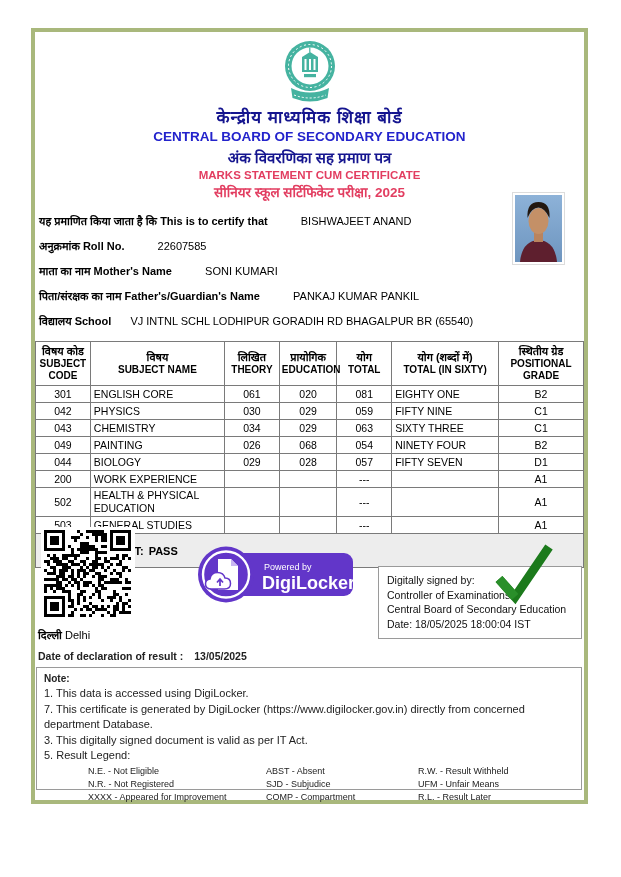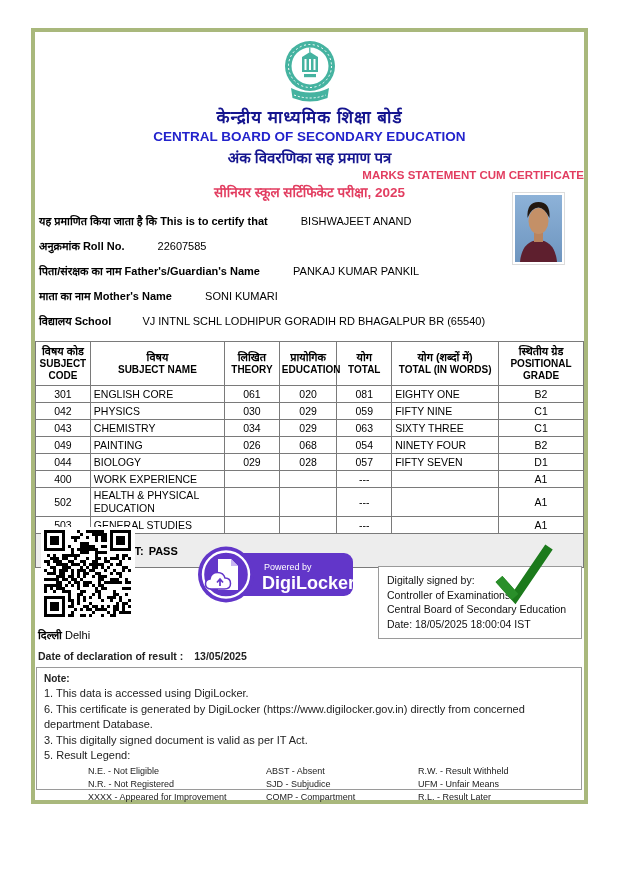--- a/index.html
+++ b/index.html
@@ -7,30 +7,30 @@
   .page { position:relative; width:621px; height:877px; background:#fff; overflow:hidden; }
   .frame { position:absolute; left:31px; top:28px; width:557px; height:776px;
            border:4px solid #a9b87c; background:#fff; }
 
   
   .hdr { text-align:center; padding-top:7px; }
   .hdr .logo { display:block; margin:0 auto 2px auto; }
   .t-board-hi { font-size:17px; font-weight:bold; color:#15158f; letter-spacing:1px; }
   .t-board-en { font-size:13.5px; font-weight:bold; color:#2323cc; margin-top:1px; }
   .t-doc-hi   { font-size:15px; font-weight:bold; color:#15158f; margin-top:3px; }
-  .t-doc-en   { font-size:11.5px; font-weight:bold; color:#e23d60; margin-top:2px;text-align:right; }
+  .t-doc-en   { font-size:11.5px; font-weight:bold; color:#e23d60; margin-top:2px; }
   .t-exam-hi  { font-size:13.5px; font-weight:bold; color:#e23d60; margin-top:2px; }
   .t-exam-en  { font-size:11.5px; font-weight:bold; color:#2a2ab8; margin-top:3px; }
 
   
   .cand { margin:12px 4px 0 4px; font-size:11px; color:#000; }
   .cand .row { margin-bottom:10px; white-space:nowrap; }
   .cand .lbl { font-weight:bold; }
   .cand .val { margin-left:30px; font-weight:normal; }
-  .cand .val.tight { margin-left:28px; }
+  .cand .val.tight { margin-left:16px; }
 
   
   .photo { position:absolute; left:477px; top:160px; width:53px; height:73px;
            background:#fff; border:1px solid #dcdcdc; padding:2px; }
   .photo svg { display:block; }
 
   
   table.marks { width:100%; border-collapse:collapse; margin-top:13px; table-layout:fixed; }
   table.marks th, table.marks td { border:1px solid #7a7a7a; padding:1px 3px; }
   table.marks th { font-weight:bold; vertical-align:middle; padding:3px 2px; }
@@ -109,28 +109,28 @@
         <span class="lbl">यह प्रमाणित किया जाता है कि</span>
         <span class="lbl">This is to certify that</span>
         <span class="val">BISHWAJEET ANAND</span>
       </div>
       <div class="row">
         <span class="lbl">अनुक्रमांक</span>
         <span class="lbl">Roll No.</span>
         <span class="val">22607585</span>
       </div>
       <div class="row">
+        <span class="lbl">माता का नाम</span>
+        <span class="lbl">Mother's Name</span>
+        <span class="val">SONI KUMARI</span>
+      </div>
+      <div class="row">
         <span class="lbl">पिता/संरक्षक का नाम</span>
         <span class="lbl">Father's/Guardian's Name</span>
         <span class="val">PANKAJ KUMAR PANKIL</span>
-      </div>
-      <div class="row">
-        <span class="lbl">माता का नाम</span>
-        <span class="lbl">Mother's Name</span>
-        <span class="val">SONI KUMARI</span>
       </div>
       <div class="row">
         <span class="lbl">विद्यालय</span>
         <span class="lbl">School</span>
         <span class="val tight">VJ INTNL SCHL LODHIPUR GORADIH RD BHAGALPUR BR (65540)</span>
       </div>
     </div>
 
     <div class="photo">
       <svg width="47" height="67" viewBox="0 0 47 67">
@@ -175,21 +175,21 @@
           <th>
               <div class="th-hi">प्रायोगिक</div>
               <div class="th-en">EDUCATION</div>
             </th>
           <th>
               <div class="th-hi">योग</div>
               <div class="th-en">TOTAL</div>
             </th>
           <th>
               <div class="th-hi">योग (शब्दों में)</div>
-              <div class="th-en">TOTAL (IN WORDS)</div>
+              <div class="th-en">TOTAL (IN SIXTY)</div>
             </th>
           <th>
               <div class="th-hi">स्थितीय ग्रेड</div>
               <div class="th-en">POSITIONAL GRADE</div>
             </th>
         </tr>
       </thead>
       <tbody>
         <tr>
           <td class="c">301</td>
@@ -230,21 +230,21 @@
         <tr>
           <td class="c">044</td>
             <td class="l">BIOLOGY</td>
           <td class="c">029</td>
             <td class="c">028</td>
           <td class="c">057</td>
             <td class="l">FIFTY SEVEN</td>
           <td class="c">D1</td>
         </tr>
         <tr>
-          <td class="c">400</td>
+          <td class="c">200</td>
             <td class="l">WORK EXPERIENCE</td>
           <td class="c"></td>
             <td class="c"></td>
           <td class="c">---</td>
             <td class="l"></td>
           <td class="c">A1</td>
         </tr>
         <tr>
           <td class="c">502</td>
             <td class="l">HEALTH &amp; PHYSICAL EDUCATION</td>
@@ -614,21 +614,21 @@
       </svg>
 
       <div class="decl">
         <span>Date of declaration of result :</span>
         <span class="v">13/05/2025</span>
       </div>
 
       <div class="notebox">
         <div class="nt">Note:</div>
         <div class="ln">1. This data is accessed using DigiLocker.</div>
-        <div class="ln">6. This certificate is generated by DigiLocker (https://www.digilocker.gov.in) directly from concerned department Database.</div>
+        <div class="ln">7. This certificate is generated by DigiLocker (https://www.digilocker.gov.in) directly from concerned department Database.</div>
         <div class="ln">3. This digitally signed document is valid as per IT Act.</div>
         <div class="ln">5. Result Legend:</div>
         <div class="legend">
           <span>N.E. - Not Eligible</span>
           <span>ABST - Absent</span>
           <span>R.W. - Result Withheld</span>
           <span>N.R. - Not Registered</span>
           <span>SJD - Subjudice</span>
           <span>UFM - Unfair Means</span>
           <span>XXXX - Appeared for Improvement</span>

